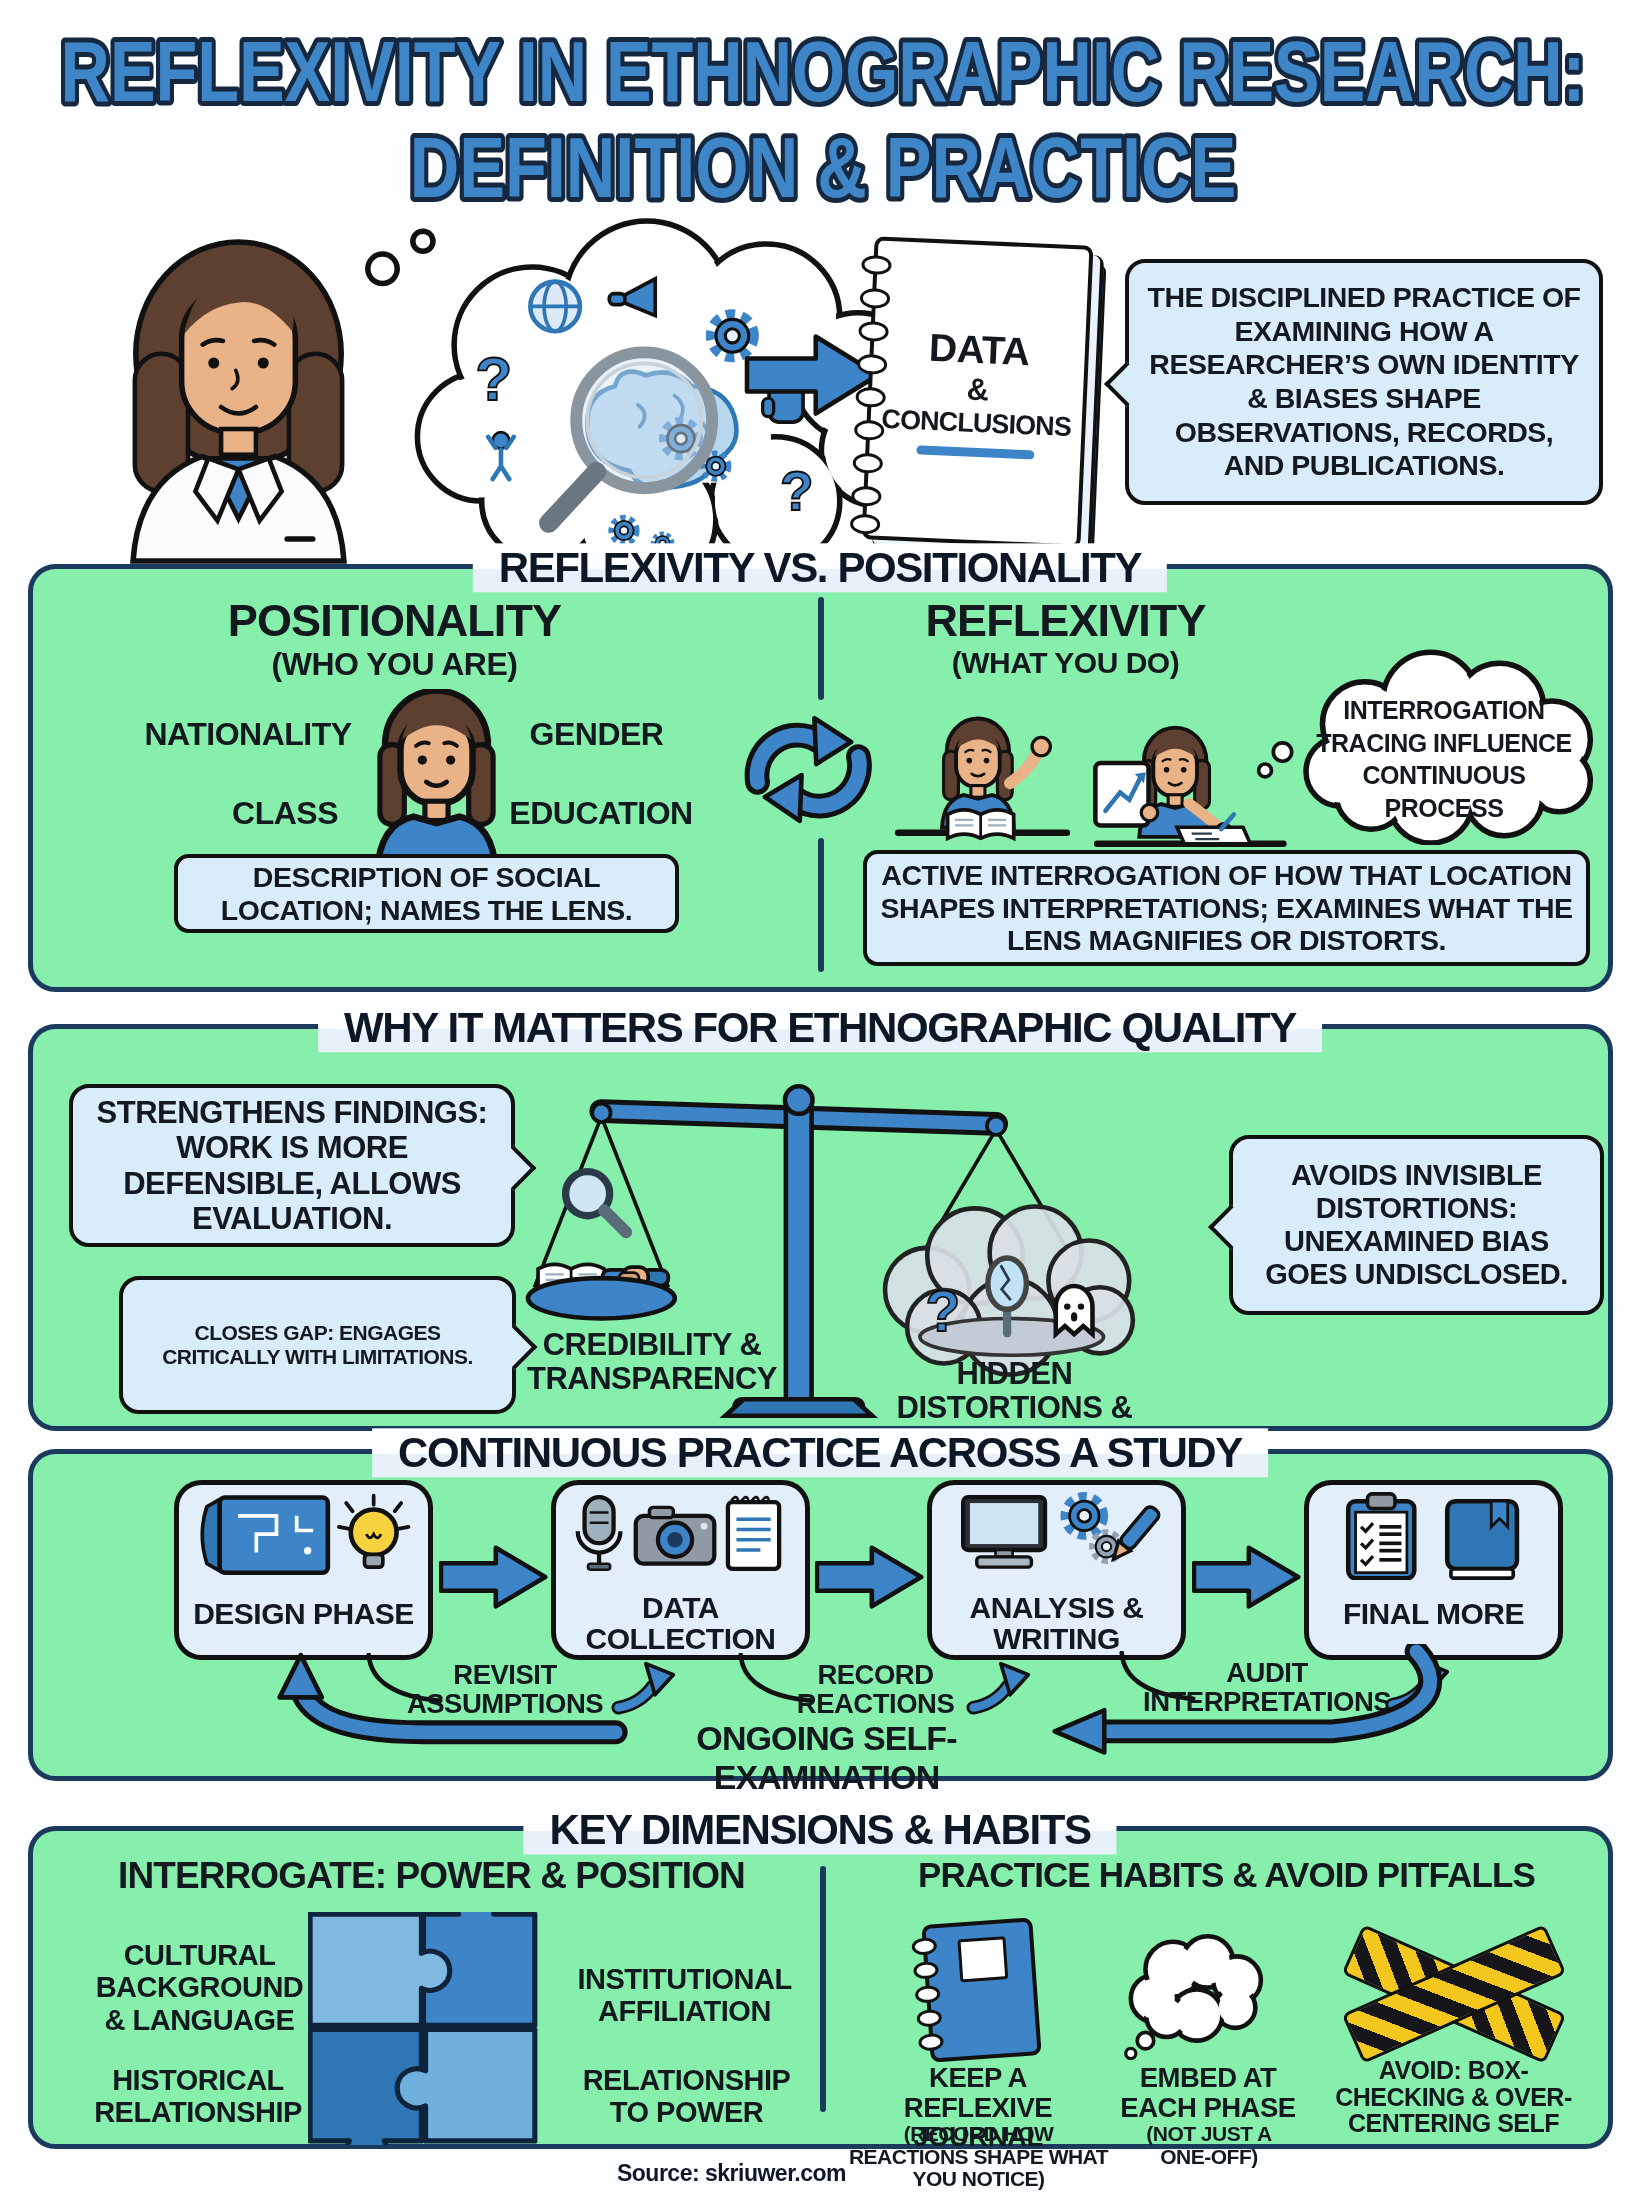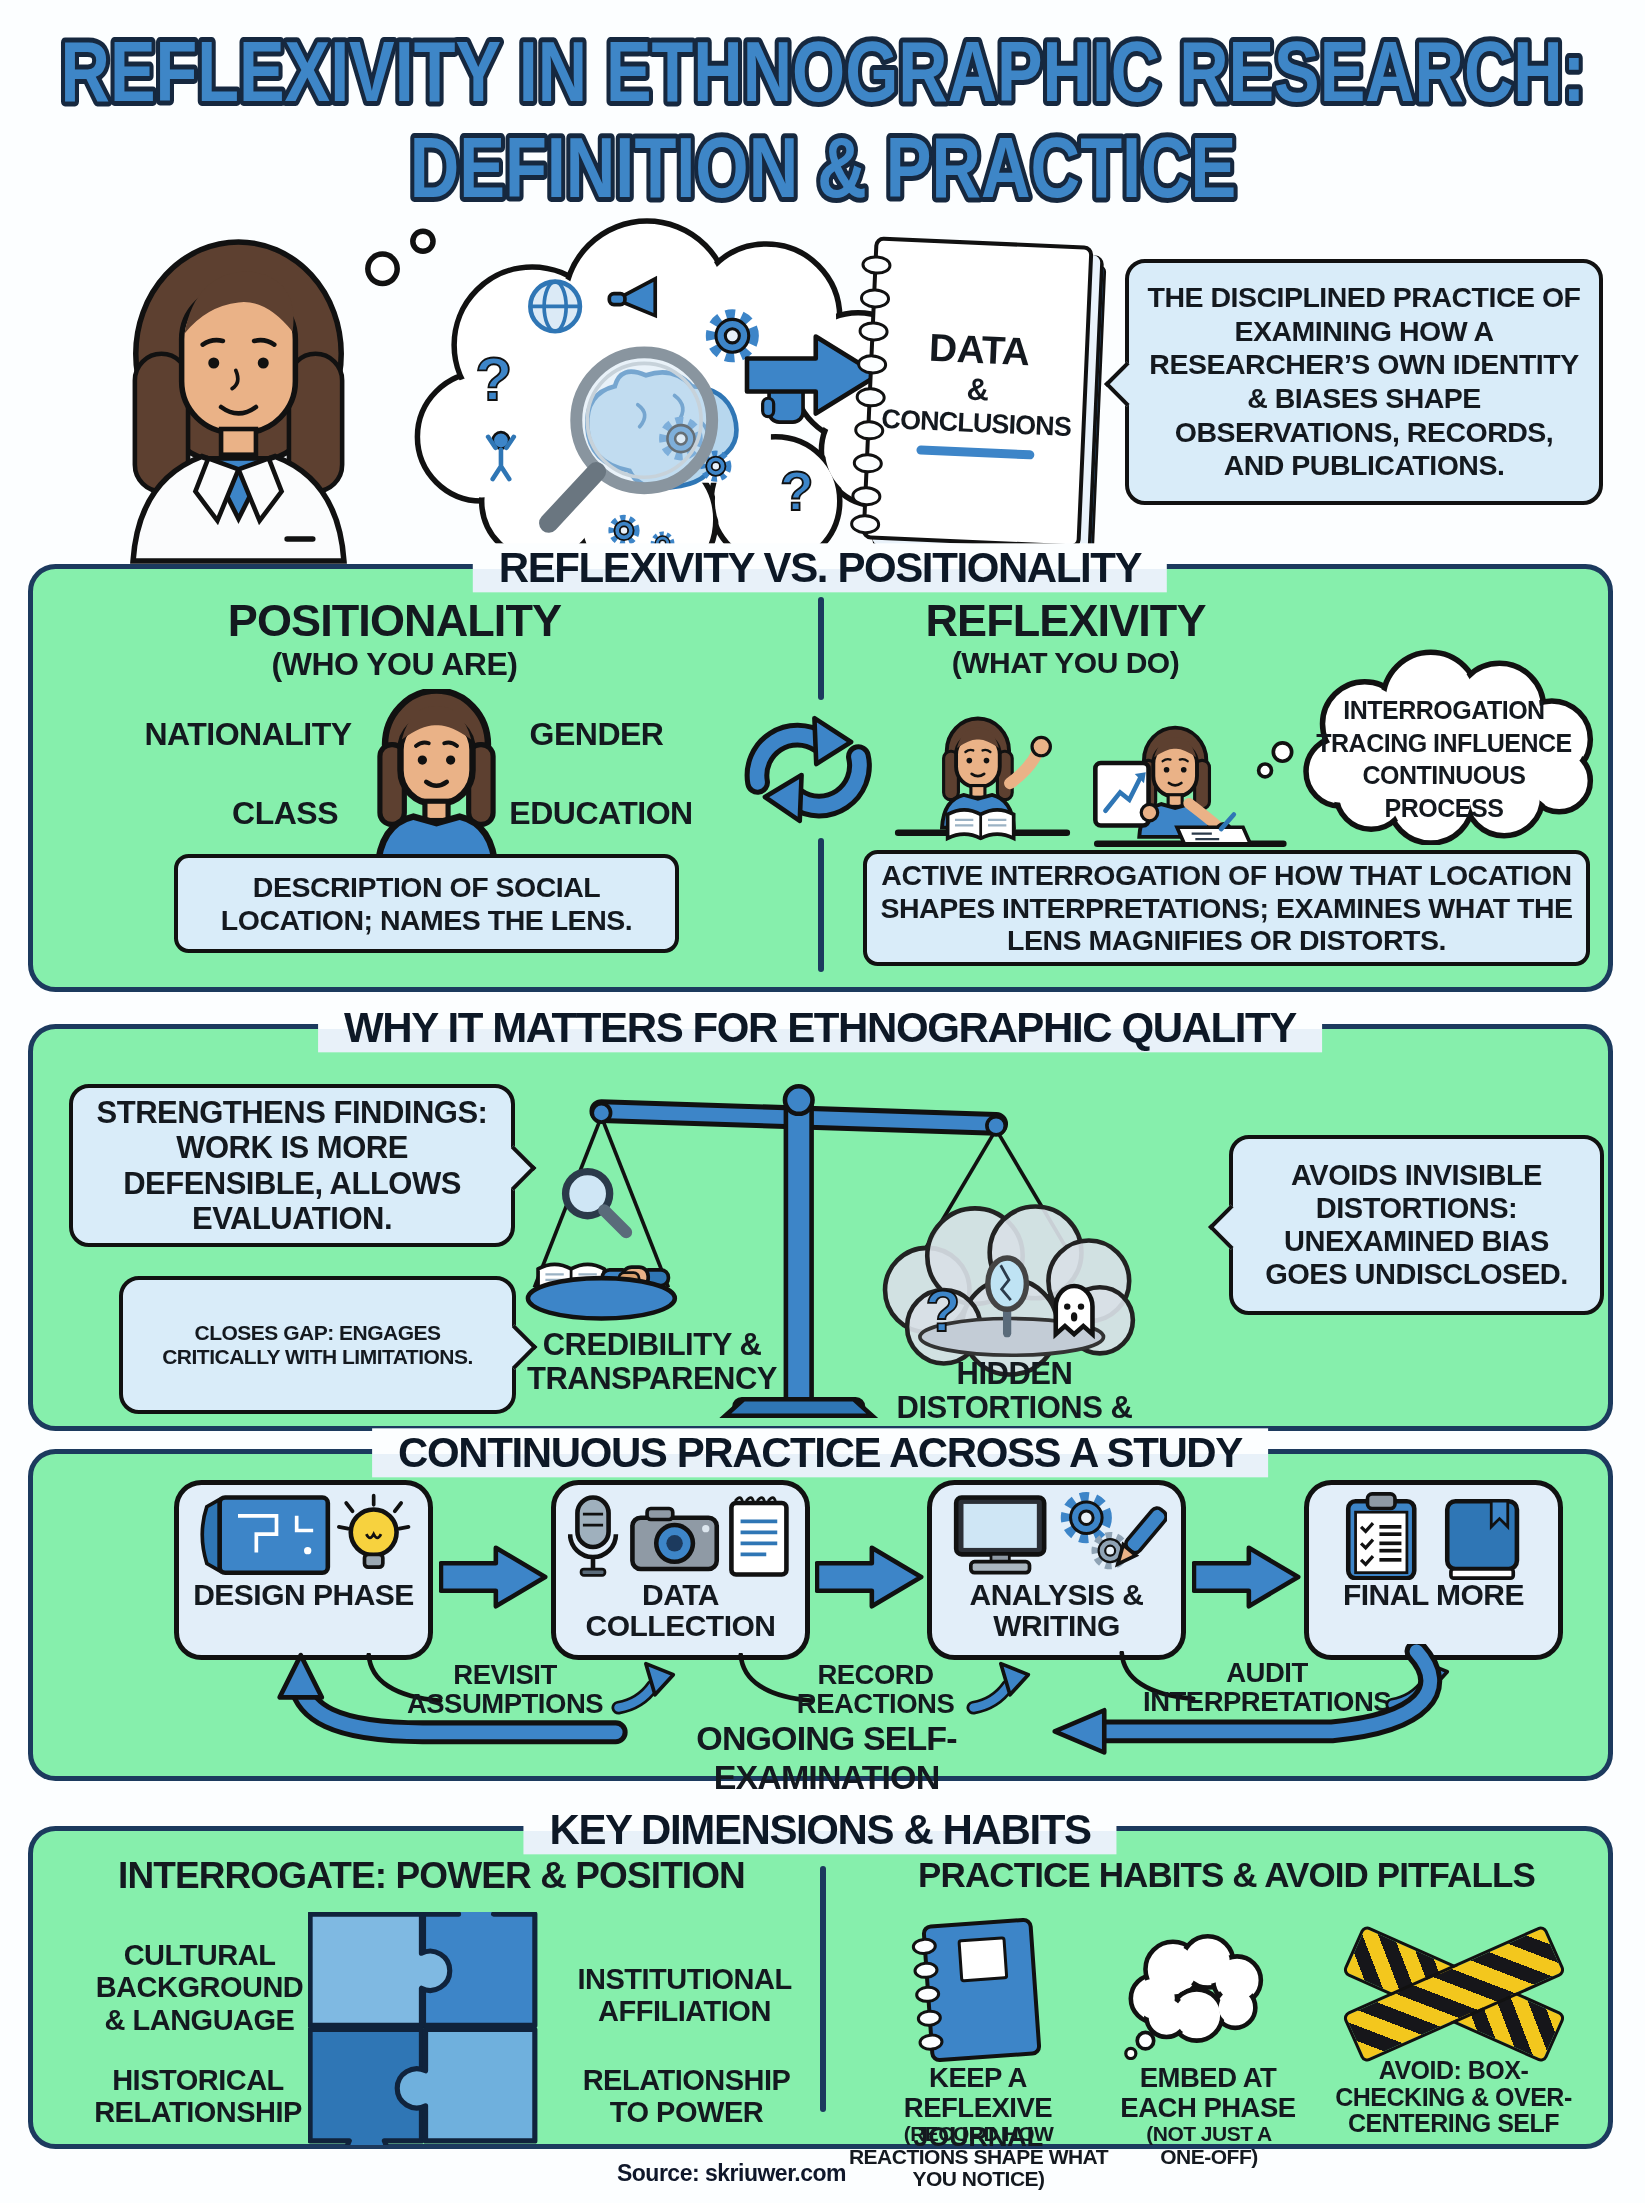--- a/index.html
+++ b/index.html
@@ -16,21 +16,21 @@
   .bubble{position:absolute;background:#d9ecf9;border:4.6px solid #111;border-radius:20px;
           display:flex;align-items:center;justify-content:center;padding:9.2px 14.7px;box-sizing:border-box;}
   .tail{position:absolute;width:27.5px;height:27.5px;background:#d9ecf9;}
   .tail.tr{right:-18.4px;top:50%;margin-top:-13.8px;transform:rotate(45deg);border-top:4.6px solid #111;border-right:4.6px solid #111;}
   .tail.tl{left:-18.4px;top:50%;margin-top:-13.8px;transform:rotate(45deg);border-bottom:4.6px solid #111;border-left:4.6px solid #111;}
   .box{position:absolute;background:#d9ecf9;border:4.6px solid #111;border-radius:14.7px;
        display:flex;align-items:center;justify-content:center;padding:7.3px 13px;box-sizing:border-box;}
   .vline{position:absolute;width:6.4px;background:#1c3a5e;border-radius:3.7px;}
   .card{position:absolute;top:1480px;width:259px;height:180px;background:#e2eef9;border:5.5px solid #111;border-radius:27.5px;
         box-sizing:border-box;display:flex;flex-direction:column;align-items:center;padding-top:7.3px;}
-  .card .lbl{font-weight:700;font-size:30px;line-height:1.03;text-align:center;letter-spacing:-0.5px;margin-top:0;}
+  .card .lbl{font-weight:700;font-size:30px;line-height:1.03;text-align:center;letter-spacing:-0.5px;margin-top:19px;}
   .notebook{position:absolute;left:868px;top:241px;width:219px;height:303px;background:#ffffff;border:4.6px solid #111;
             border-radius:9.2px;transform:rotate(2.5deg);box-shadow:9.2px 7.3px 0 -1.8px #eaf3fb,11px 9.2px 0 0 #111,14.7px 14.7px 0 -3.7px #3d85c8,16.5px 16.5px 0 -2.8px #111;
             display:flex;flex-direction:column;align-items:center;justify-content:center;box-sizing:border-box;}
   .ring{position:absolute;left:-15.6px;width:24px;height:13.8px;border:3.7px solid #111;border-radius:50%;background:#fcfeff;}
   .tape{position:absolute;width:216px;height:48px;border:3.7px solid #111;border-radius:7.3px;
         background:repeating-linear-gradient(45deg,#f3c71d 0 14.7px,#16161a 14.7px 29px);}
   .journal{position:absolute;width:103px;height:130px;background:#3d85c8;border:4.6px solid #111;border-radius:9.2px;transform:rotate(-4deg);}
   .journal .label{position:absolute;left:31px;top:13px;width:42px;height:37px;background:#fff;border:3.7px solid #111;border-radius:3.7px;}
   .small-note{font-weight:700;text-align:center;letter-spacing:-0.5px;}
 </style>
@@ -222,21 +222,21 @@
 
   <svg class="abs" style="left:363px;top:689px" width="147" height="184" viewBox="0 0 160 200">
     <use href="#bust" transform="translate(80,80) scale(1.4)"></use>
   </svg>
 
   <div class="abs b" style="left:138px;top:716px;width:220px;font-size:32px">NATIONALITY</div>
   <div class="abs b" style="left:500px;top:716px;width:193px;font-size:32px">GENDER</div>
   <div class="abs b" style="left:207px;top:795px;width:156px;font-size:32px">CLASS</div>
   <div class="abs b" style="left:491px;top:795px;width:220px;font-size:32px">EDUCATION</div>
 
-  <div class="box" style="left:174px;top:854px;width:505px;height:99px">
+  <div class="box" style="left:174px;top:854px;width:505px;height:79px">
     <div class="b" style="font-size:28.5px;line-height:1.15">DESCRIPTION OF SOCIAL LOCATION; NAMES THE LENS.</div>
   </div>
 
   <div class="abs b" style="left:836px;top:595px;width:459px;font-size:45px;letter-spacing:-0.9px">REFLEXIVITY</div>
   <div class="abs b" style="left:836px;top:646px;width:459px;font-size:30px">(WHAT YOU DO)</div>
 
   <svg class="abs" style="left:872px;top:675px" width="432" height="211" viewBox="0 0 470 230">
     <line x1="28" y1="172" x2="212" y2="172" stroke="#111" stroke-width="7" stroke-linecap="round"></line>
     <use href="#bust" transform="translate(115,95) scale(0.85)"></use>
     <path d="M150,118 Q172,102 180,84" stroke="#eab287" stroke-width="13" fill="none" stroke-linecap="round"></path>

